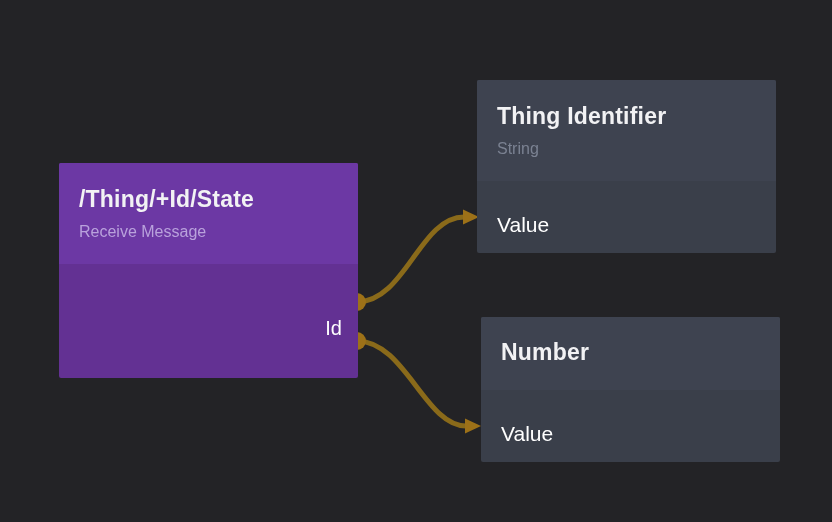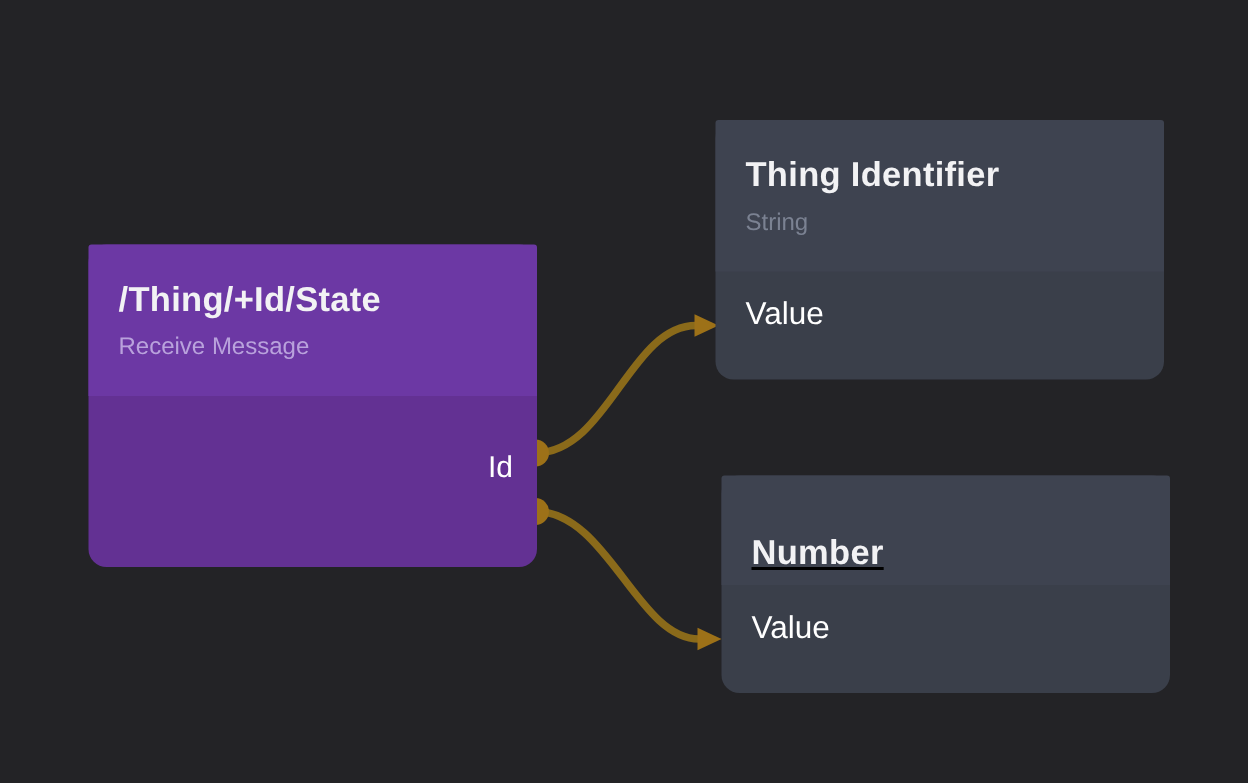--- a/index.html
+++ b/index.html
@@ -8,41 +8,41 @@
     --purple-subtitle:#b9a2dc; --gray-subtitle:#7b8292; --wire:#8a6a1a; --port:#9d7118;
   }
   *{box-sizing:border-box;margin:0;padding:0;}
   html,body{width:832px;height:522px;overflow:hidden;}
   body{background:var(--canvas-bg);font-family:"Liberation Sans",sans-serif;}
   .canvas{position:relative;width:832px;height:522px;background:var(--canvas-bg);}
   .wire-layer{position:absolute;left:0;top:0;width:832px;height:522px;pointer-events:none;}
   .wire-layer .wire{stroke:var(--wire);stroke-width:5;fill:none;pointer-events:stroke;}
   .wire-layer .arrow{fill:var(--port);}
   .wire-layer .port{fill:var(--port);pointer-events:all;}
-  .node{position:absolute;border-radius:12px;}
+  .node{position:absolute;border-radius:2px;}
   .node-header{padding:20px 20px 0 20px;}
   .node-title{font-size:23px;font-weight:700;color:var(--title-text);line-height:32px;letter-spacing:.2px;}
   .node-subtitle{font-size:16px;font-weight:400;line-height:34px;}
   
   .node-receive{left:59px;top:163px;width:299px;height:215px;background:var(--node-purple-body);}
   .node-receive .node-header{height:101px;background:var(--node-purple-header);border-radius:2px 2px 0 0;}
   .node-receive .node-subtitle{color:var(--purple-subtitle);}
   .node-receive .node-body{padding-top:37px;}
-  .port-row{height:39px;display:flex;align-items:flex-start;font-size:20px;color:#ffffff;}
+  .port-row{height:39px;display:flex;align-items:flex-end;font-size:20px;color:#ffffff;}
   .port-row.out{justify-content:flex-end;padding-right:16px;}
   .port-row.in{justify-content:flex-start;padding-left:20px;}
   
   .node-gray{background:var(--node-gray-body);}
   .node-gray .node-header{background:var(--node-gray-header);border-radius:2px 2px 0 0;}
   .node-gray .node-subtitle{color:var(--gray-subtitle);}
   .node-thing{left:477px;top:80px;width:299px;height:173px;}
   .node-thing .node-header{height:101px;}
   .node-thing .node-body{height:72px;display:flex;align-items:center;}
   .node-number{left:481px;top:317px;width:299px;height:145px;}
-  .node-number .node-header{height:73px;padding-top:35px;text-decoration:underline;}
+  .node-number .node-header{height:73px;padding-top:19px;}
   .node-number .node-body{height:72px;display:flex;align-items:center;}
   .value-label{font-size:21px;color:#ffffff;}
 </style>
 </head>
 <body>
 
 <div class="canvas">
 
   <svg class="wire-layer" width="832" height="522" viewBox="0 0 832 522" xmlns="http://www.w3.org/2000/svg">
     <path class="wire" d="M357,302 C405,302 420,217 464,217"></path>

